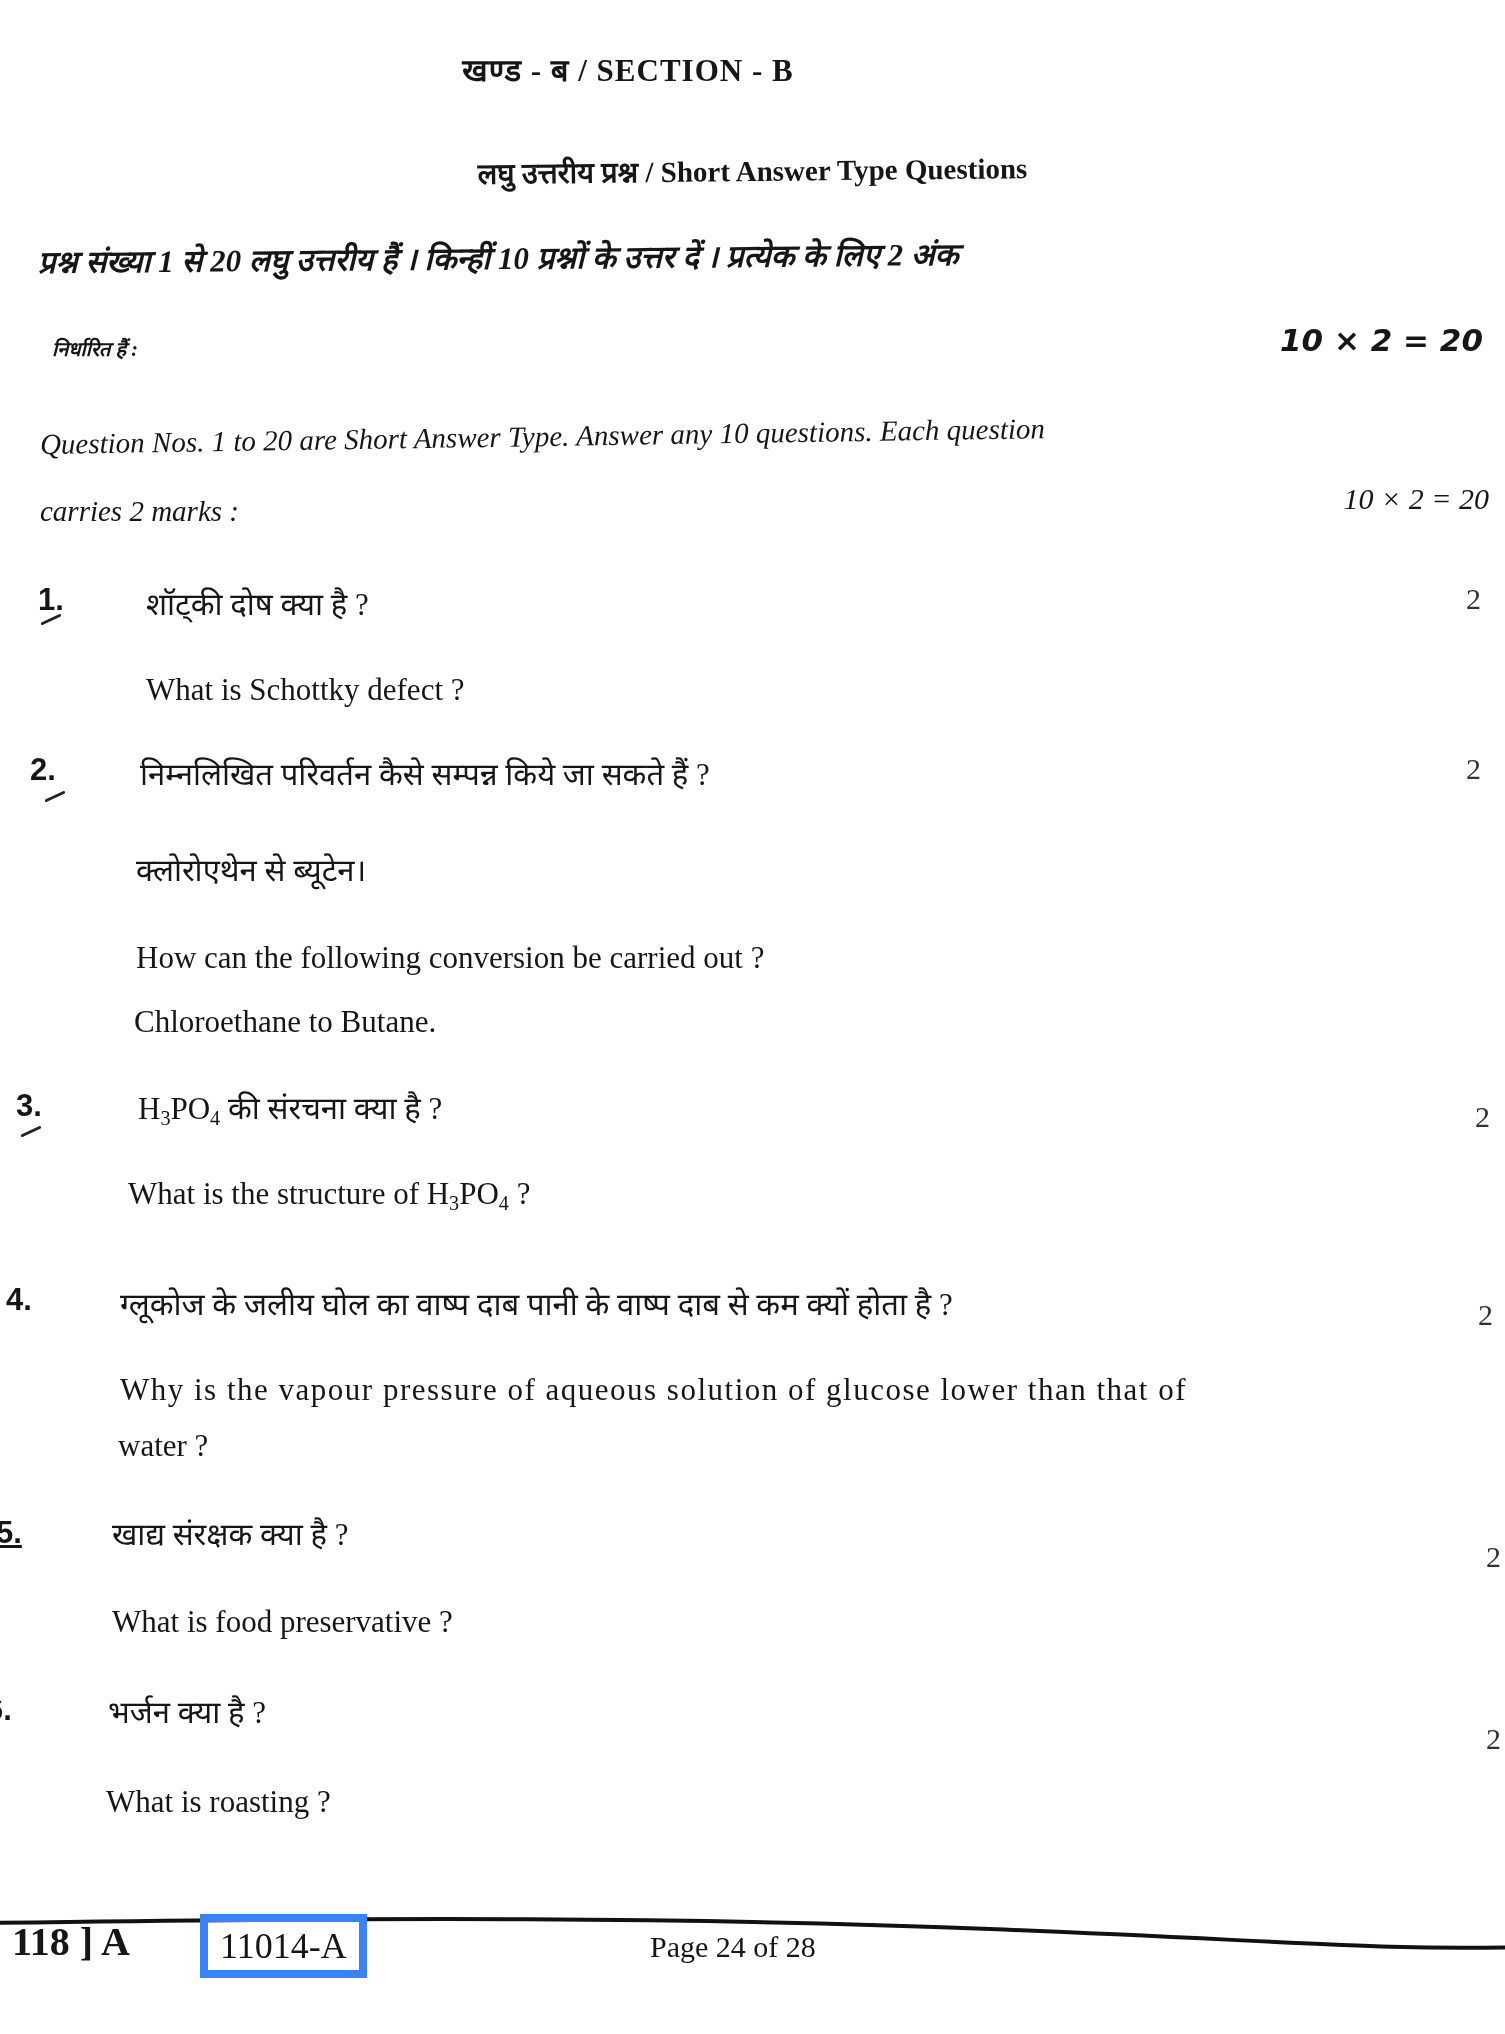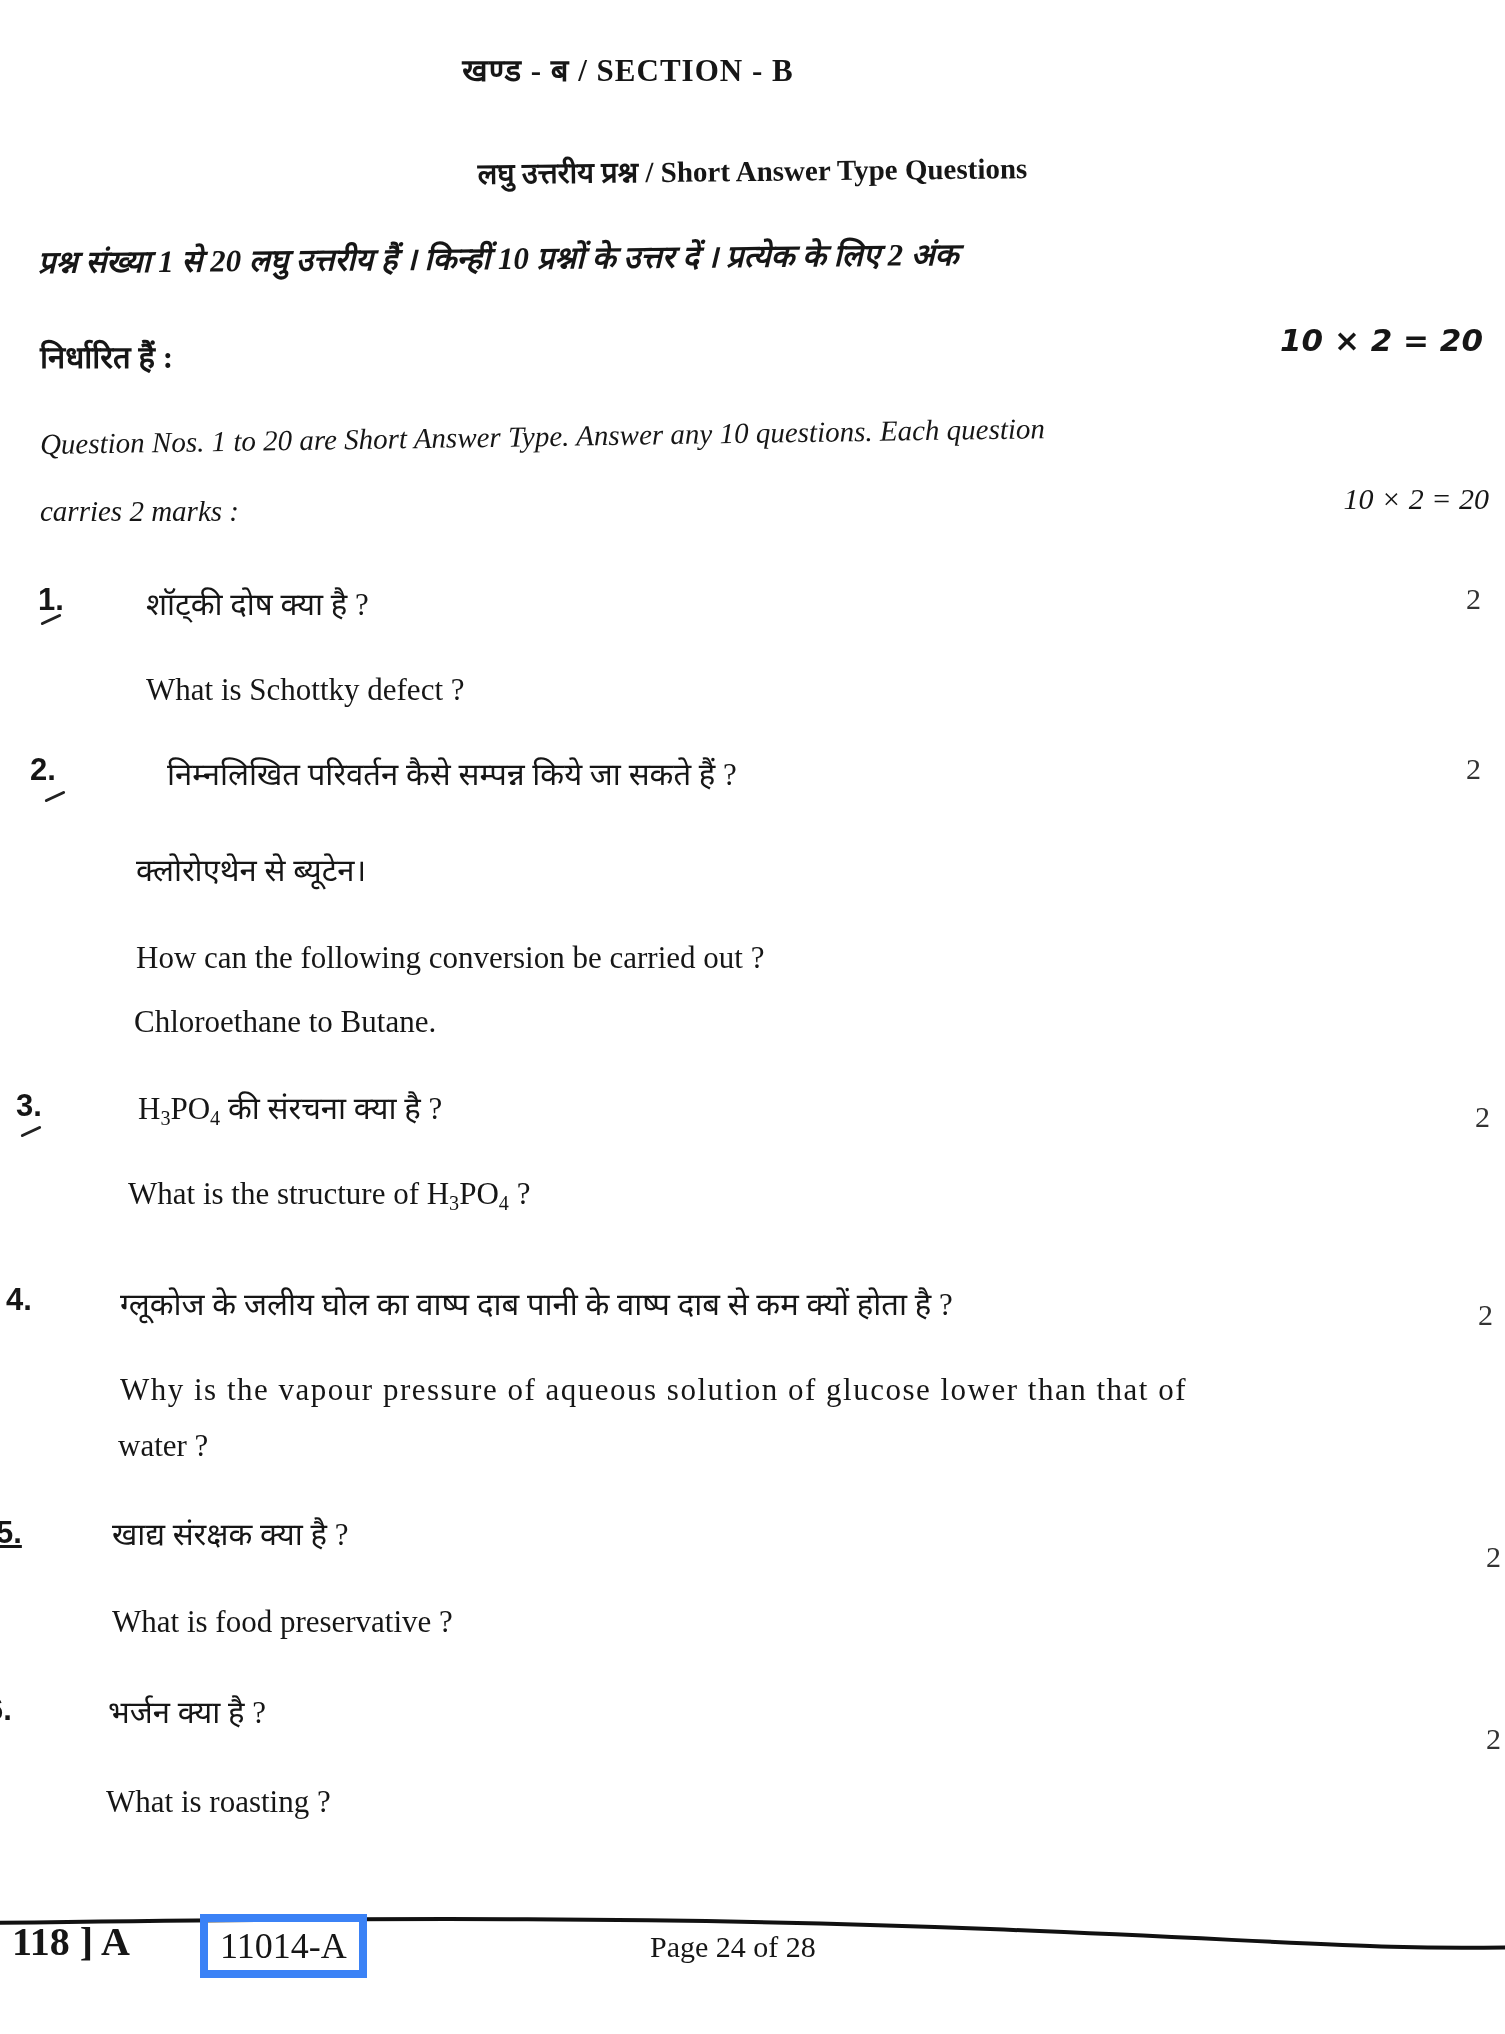--- a/index.html
+++ b/index.html
@@ -20,21 +20,21 @@
   .sub-heading {
     left: 0; width: 1505px; top: 150px; text-align: center;
     font-size: 29px; font-weight: bold;
     transform: rotate(-0.6deg);
   }
   .instr-hi {
     left: 38px; top: 240px; font-size: 31px; font-weight: bold; font-style: italic;
     transform: rotate(-0.5deg); transform-origin: left center;
   }
   .instr-hi-2 {
-    left: 40px; top: 335px; font-size: 31px; font-weight: bold; 
+    left: 52px; top: 335px; font-size: 20px; font-weight: bold; font-style: italic;
   }
   .marks-total-hi {
     right: 22px; top: 322px; font-size: 31px; font-weight: bold; font-style: italic;
     font-family: "DejaVu Sans", sans-serif;
   }
   .instr-en {
     left: 40px; top: 428px; font-size: 29px; font-style: italic;
     transform: rotate(-0.9deg); transform-origin: left center;
   }
   .instr-en-2 {
@@ -83,21 +83,21 @@
   <div class="abs q-num" style="left:38px; top:582px;">1.</div>
   <div class="tick" style="left:40px; top:618px;"></div>
   <div class="abs q-text" style="left:146px; top:582px;text-align:right;">शॉट्की दोष क्या है ?</div>
   <div class="abs q-text" style="left:146px; top:672px;">What is Schottky defect ?</div>
   <div class="abs q-mark" style="left:1466px; top:582px;">2</div>
 </div>
 
 <div>
   <div class="abs q-num" style="left:30px; top:752px;">2.</div>
   <div class="tick" style="left:44px; top:795px;"></div>
-  <div class="abs q-text" style="left:140px; top:752px;margin-left:27px;">निम्नलिखित परिवर्तन कैसे सम्पन्न किये जा सकते हैं ?</div>
+  <div class="abs q-text" style="left:140px; top:752px;">निम्नलिखित परिवर्तन कैसे सम्पन्न किये जा सकते हैं ?</div>
   <div class="abs q-text" style="left:136px; top:848px;">क्लोरोएथेन से ब्यूटेन।</div>
   <div class="abs q-text" style="left:136px; top:940px;">How can the following conversion be carried out ?</div>
   <div class="abs q-text" style="left:134px; top:1004px;">Chloroethane to Butane.</div>
   <div class="abs q-mark" style="left:1466px; top:752px;">2</div>
 </div>
 
 <div>
   <div class="abs q-num" style="left:16px; top:1088px;">3.</div>
   <div class="tick" style="left:20px; top:1130px;"></div>
   <div class="abs q-text" style="left:138px; top:1086px;">

